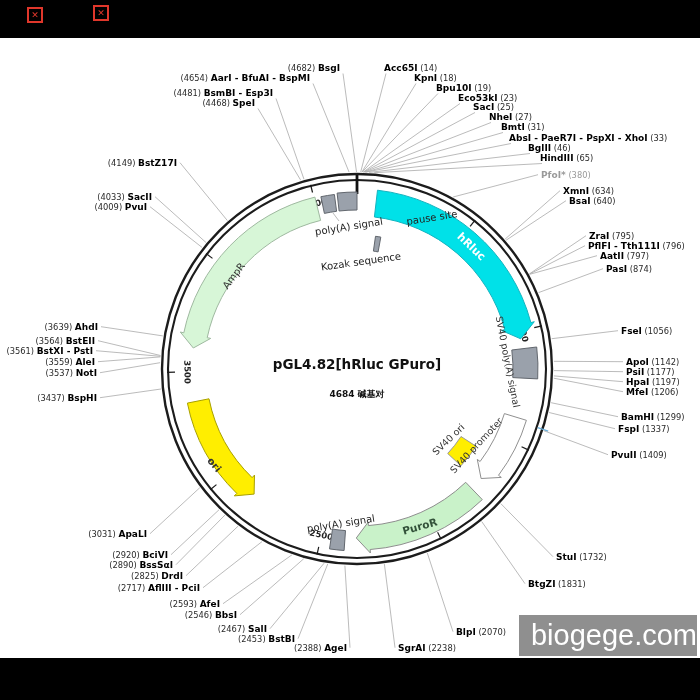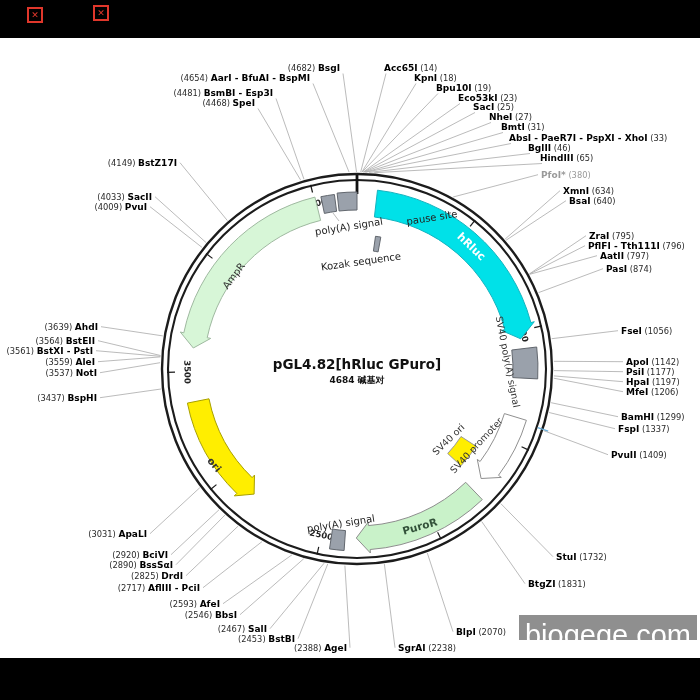--- a/index.html
+++ b/index.html
@@ -8,23 +8,23 @@
   #map{position:absolute;left:0;top:0;}
   .bar{position:absolute;left:0;width:700px;background:#000000;}
   #top-bar{top:0;height:38px;}
   #bottom-bar{top:658px;height:42px;}
   .red-glyph{position:absolute;width:12px;height:12px;border:2px solid #e0372b;color:#e0372b;
              font:700 9px/12px "DejaVu Sans",sans-serif;text-align:center;}
   #glyph1{left:27px;top:7px;}
   #glyph2{left:93px;top:5px;}
   .title-block{position:absolute;left:227px;top:356px;width:260px;text-align:center;color:#111;}
   .ptitle{font:700 13.5px "DejaVu Sans",sans-serif;letter-spacing:0px;text-align:center;}
-  .psize{font:700 9px "DejaVu Sans",sans-serif;margin-top:2px;}
-  .watermark{position:absolute;left:519px;top:615px;width:178px;height:25px;background:#8f8f8f;
-             color:#ffffff;font:400 29px/41px "Liberation Sans",sans-serif;text-align:center;}
+  .psize{font:700 9px "DejaVu Sans",sans-serif;margin-top:16px;}
+  .watermark{position:absolute;left:519px;top:615px;width:178px;height:41px;background:#8f8f8f;
+             color:#ffffff;font:400 29px/41px "Liberation Sans",sans-serif;text-align:right;}
 </style>
 </head>
 <body>
 <div id="stage">
 
   <svg id="map" width="700" height="700" viewBox="0 0 700 700">
       <circle cx="357" cy="369" r="195" fill="none" stroke="#1c1c1c" stroke-width="2.4"></circle>
       <circle cx="357" cy="369" r="189" fill="none" stroke="#1c1c1c" stroke-width="2.1"></circle>
       <line x1="470.12031129029054" y1="226.4244229414176" x2="475.0926326656879" y2="220.15736460917222" stroke="#1a1a1a" stroke-width="1.2"></line>
       <text transform="translate(462.7 235.8) rotate(38.4)" text-anchor="middle" font-size="8.5" font-weight="700" fill="#222" font-family="&quot;DejaVu Sans&quot;,sans-serif" dominant-baseline="middle">500</text>

